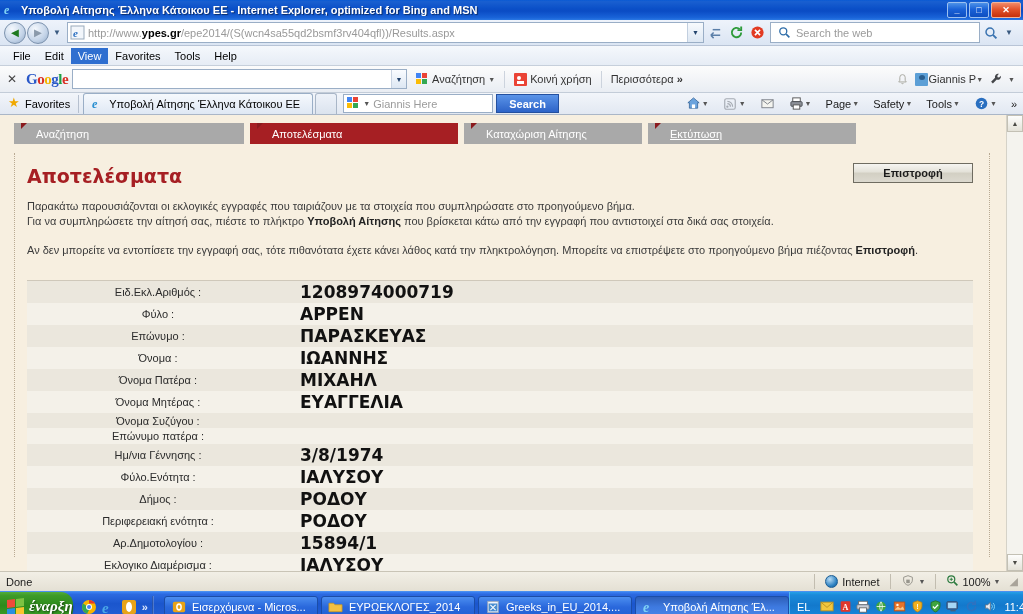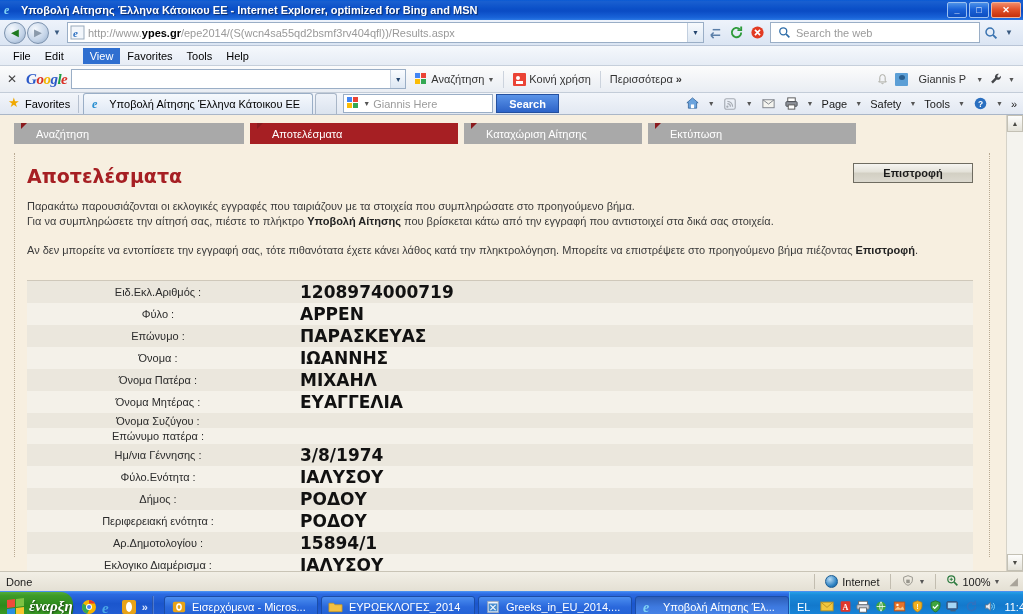--- a/index.html
+++ b/index.html
@@ -102,54 +102,54 @@
   
   .menubar {
     height: 20px;
     background: linear-gradient(to bottom, #f5f8fc, #e6ecf5);
     display: flex; align-items: center;
     padding-left: 6px;
     border-bottom: 1px solid #c6cfdb;
     font-size: 11px;
   }
   .menuitem { padding: 2px 7px; color: #000; }
-  .menuitem.active { background: #2f6fd0; color: #fff; margin-left: 12px; }
+  .menuitem.active { background: #2f6fd0; color: #fff; }
 
   
   .gbar {
     height: 27px;
     background: linear-gradient(to bottom, #fcfcfc, #e9edf3);
     display: flex; align-items: center;
     padding: 0 4px;
     border-bottom: 1px solid #c3ccd8;
     gap: 4px;
   }
   .gclose { color: #444; font-size: 12px; padding: 0 5px 0 3px; }
   .glogo { font-size: 15px; font-weight: bold; letter-spacing: -.5px;
-           font-family: "Liberation Serif", serif; font-style: italic; }
+           font-family: "Liberation Serif", serif; }
   .glogo .b { color: #2a58c8; } .glogo .r { color: #d93025; }
   .glogo .y { color: #f2b500; } .glogo .g { color: #1d9e45; }
   .ginput {
     flex: 1; height: 20px; max-width: 335px;
     background: #fff; border: 1px solid #9aaec6;
     display: flex; align-items: center;
   }
   .ginput .drop {
     width: 15px; margin-left: auto; height: 18px;
     background: linear-gradient(to bottom, #fafcff, #dde7f3);
     border-left: 1px solid #c8d3e2;
     display: flex; align-items: center; justify-content: center;
     font-size: 7px; color: #24456e;
   }
   .gitem { display: flex; align-items: center; gap: 3px; padding: 2px 5px; color: #333; white-space: nowrap;}
   .gsep { width: 1px; height: 17px; background: #ccd3dd; }
   .gsquares { width: 13px; height: 13px; position: relative; flex-shrink: 0; }
   .gsquares i { position: absolute; width: 5px; height: 5px; display: block; }
   .gbar-right { margin-left: auto; display: flex; align-items: center; gap: 5px; padding-right: 4px;}
-  .guser { display: flex; align-items: center; gap: 10px; color: #333; }
+  .guser { display: flex; align-items: center; gap: 0; color: #333; }
   .gavatar { width: 13px; height: 13px; background: #5c9fd6; border-radius: 1px; position: relative; }
   .gavatar::after { content:''; position:absolute; left:3.5px; top:2px; width:6px; height:5px; border-radius:50%; background:#2a5f8f;}
   .caret { font-size: 7px; color: #555; }
 
   
   .favbar {
     height: 22px;
     background: linear-gradient(to bottom, #f2f5fa, #e2e8f2);
     display: flex; align-items: center;
     border-bottom: 1px solid #aab6c7;
@@ -183,21 +183,21 @@
   }
   .gsearchbox .ph { color: #9b9b9b; font-size: 11px; }
   .searchbtn {
     height: 19px; padding: 0 12px; margin-left: 3px;
     background: linear-gradient(to bottom, #5b94e8, #2d63c8);
     border: 1px solid #24509f;
     color: #fff; font-size: 11px; font-weight: bold;
     display: flex; align-items: center;
   }
   .cmdbar-right { margin-left: auto; display: flex; align-items: center; gap: 2px; padding-right: 3px; }
-  .cmd { display: flex; align-items: center; gap: 8px; padding: 2px 3px; color: #1a1a1a; font-size: 11px;}
+  .cmd { display: flex; align-items: center; gap: 1px; padding: 2px 3px; color: #1a1a1a; font-size: 11px; margin-left: 6px;}
   .cmdicon { width: 15px; height: 15px; display:flex; align-items:center; justify-content:center;}
 
   
   .viewport {
     height: 456px;
     background: #f7efe0;
     position: relative;
     display: flex;
   }
   .page {
@@ -228,21 +228,21 @@
     background: #a9a9a9;
     color: #fff;
     font-size: 11px;
     padding: 5px 0 5px 22px;
     height: 21px;
     white-space: nowrap;
   }
   .ptab.w1 { width: 230px; }
   .ptab.w2 { width: 208px; }
   .ptab.w3 { width: 178px; }
-  .ptab.w4 { width: 208px; }
+  .ptab.w4 { width: 208px; text-decoration: underline; }
   .ptab.active { background: #a61f23; }
   .ptab::before {
     content: ''; position: absolute; left: 7px; top: 0;
     border-left: 6px solid #8b1a1e;
     border-bottom: 6px solid transparent;
   }
 
   .content {
     margin: 10px 16px 0 14px;
     border-left: 1px dotted #b9aa93;

